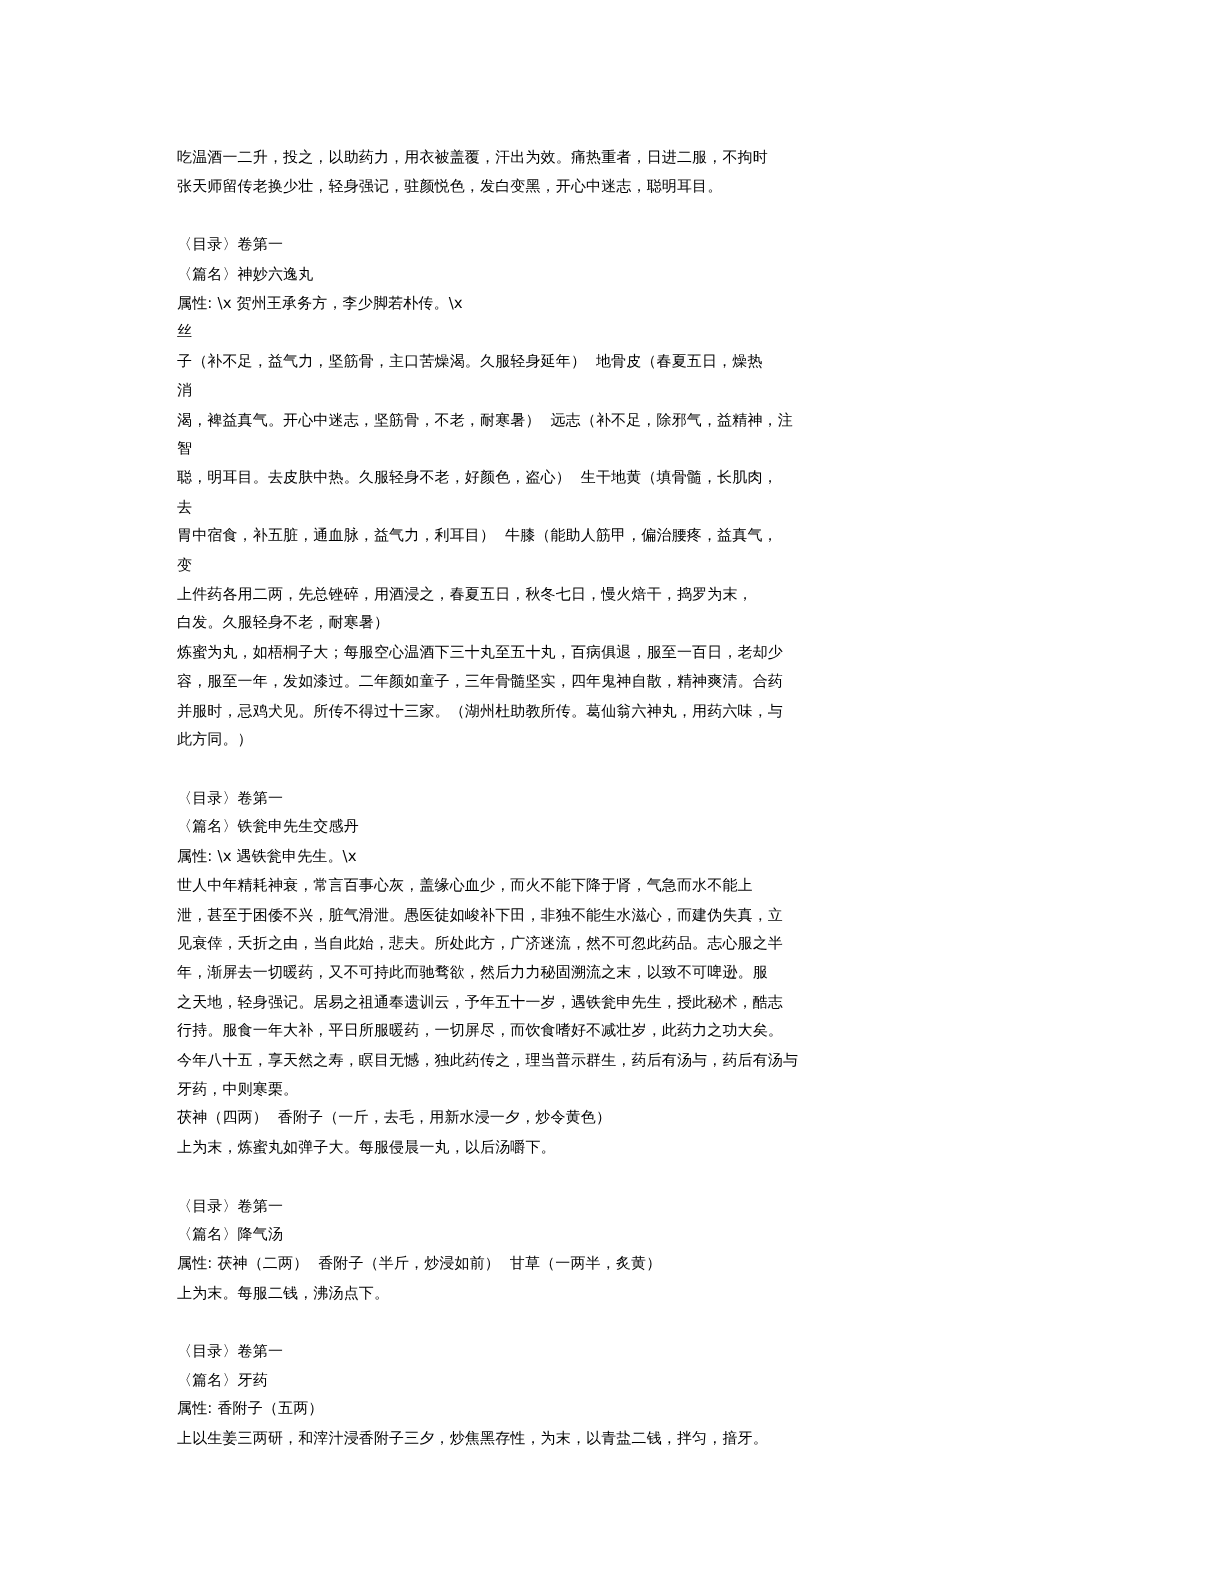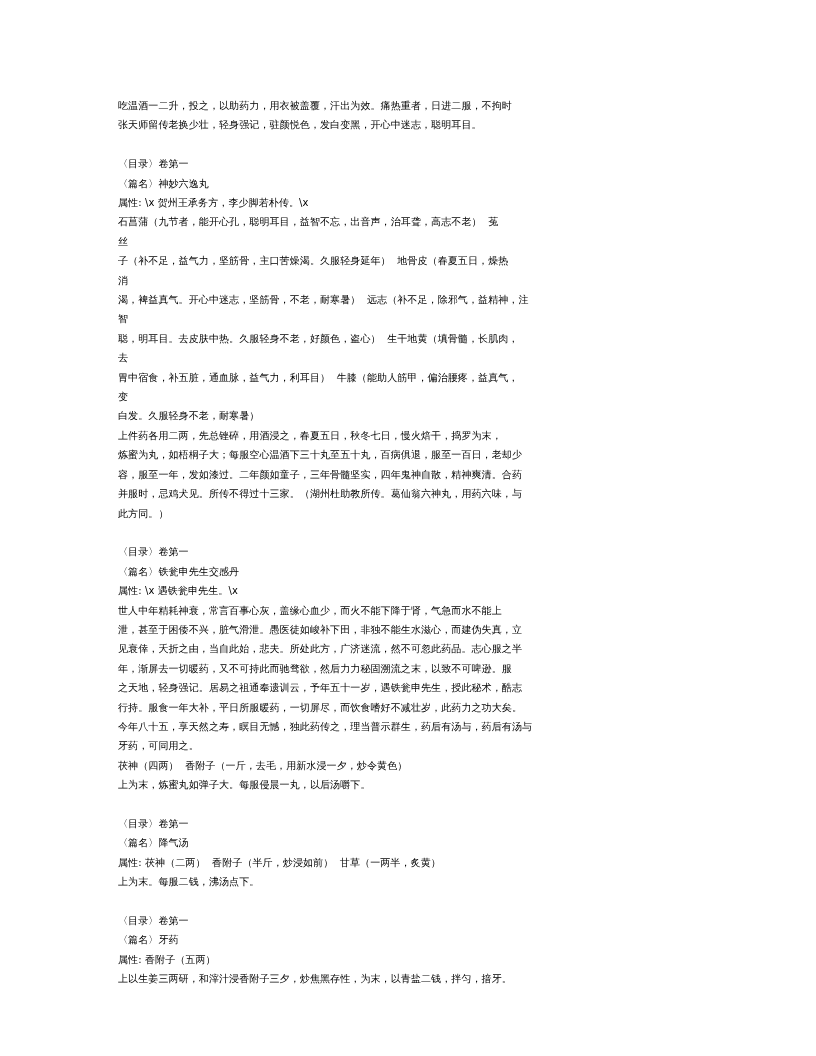--- a/index.html
+++ b/index.html
@@ -44,50 +44,49 @@
   <div class="doc-body">
 
     <p class="para">吃温酒一二升，投之，以助药力，用衣被盖覆，汗出为效。痛热重者，日进二服，不拘时</p>
     <p class="para">张天师留传老换少壮，轻身强记，驻颜悦色，发白变黑，开心中迷志，聪明耳目。</p>
 
     <div class="spacer"></div>
 
     <p class="para">〈目录〉卷第一</p>
     <p class="para">〈篇名〉神妙六逸丸</p>
     <p class="para">属性: \x 贺州王承务方，李少脚若朴传。\x</p>
-    <p class="para">石菖蒲（九节者，能开心孔，聪明耳目，益智不忘，出音声，治耳聋，高志不老）  菟</p>
     <p class="para">丝</p>
     <p class="para">子（补不足，益气力，坚筋骨，主口苦燥渴。久服轻身延年）  地骨皮（春夏五日，燥热</p>
     <p class="para">消</p>
     <p class="para">渴，裨益真气。开心中迷志，坚筋骨，不老，耐寒暑）  远志（补不足，除邪气，益精神，注</p>
     <p class="para">智</p>
     <p class="para">聪，明耳目。去皮肤中热。久服轻身不老，好颜色，盗心）  生干地黄（填骨髓，长肌肉，</p>
     <p class="para">去</p>
     <p class="para">胃中宿食，补五脏，通血脉，益气力，利耳目）  牛膝（能助人筋甲，偏治腰疼，益真气，</p>
     <p class="para">变</p>
+    <p class="para">上件药各用二两，先总锉碎，用酒浸之，春夏五日，秋冬七日，慢火焙干，捣罗为末，</p>
     <p class="para">白发。久服轻身不老，耐寒暑）</p>
-    <p class="para">上件药各用二两，先总锉碎，用酒浸之，春夏五日，秋冬七日，慢火焙干，捣罗为末，</p>
     <p class="para">炼蜜为丸，如梧桐子大；每服空心温酒下三十丸至五十丸，百病俱退，服至一百日，老却少</p>
     <p class="para">容，服至一年，发如漆过。二年颜如童子，三年骨髓坚实，四年鬼神自散，精神爽清。合药</p>
     <p class="para">并服时，忌鸡犬见。所传不得过十三家。（湖州杜助教所传。葛仙翁六神丸，用药六味，与</p>
     <p class="para">此方同。）</p>
 
     <div class="spacer"></div>
 
     <p class="para">〈目录〉卷第一</p>
     <p class="para">〈篇名〉铁瓮申先生交感丹</p>
     <p class="para">属性: \x 遇铁瓮申先生。\x</p>
     <p class="para">世人中年精耗神衰，常言百事心灰，盖缘心血少，而火不能下降于肾，气急而水不能上</p>
     <p class="para">泄，甚至于困倭不兴，脏气滑泄。愚医徒如峻补下田，非独不能生水滋心，而建伪失真，立</p>
     <p class="para">见衰倖，夭折之由，当自此始，悲夫。所处此方，广济迷流，然不可忽此药品。志心服之半</p>
     <p class="para">年，渐屏去一切暖药，又不可持此而驰骛欲，然后力力秘固溯流之末，以致不可啤逊。服</p>
     <p class="para">之天地，轻身强记。居易之祖通奉遗训云，予年五十一岁，遇铁瓮申先生，授此秘术，酷志</p>
     <p class="para">行持。服食一年大补，平日所服暖药，一切屏尽，而饮食嗜好不减壮岁，此药力之功大矣。</p>
     <p class="para">今年八十五，享天然之寿，瞑目无憾，独此药传之，理当普示群生，药后有汤与，药后有汤与</p>
-    <p class="para">牙药，可同用之。</p>
+    <p class="para">牙药，中则寒栗。</p>
     <p class="para">茯神（四两）  香附子（一斤，去毛，用新水浸一夕，炒令黄色）</p>
     <p class="para">上为末，炼蜜丸如弹子大。每服侵晨一丸，以后汤嚼下。</p>
     <p class="para"></p>
 
     <div class="spacer"></div>
 
     <p class="para">〈目录〉卷第一</p>
     <p class="para">〈篇名〉降气汤</p>
     <p class="para">属性: 茯神（二两）  香附子（半斤，炒浸如前）  甘草（一两半，炙黄）</p>
     <p class="para">上为末。每服二钱，沸汤点下。</p>

